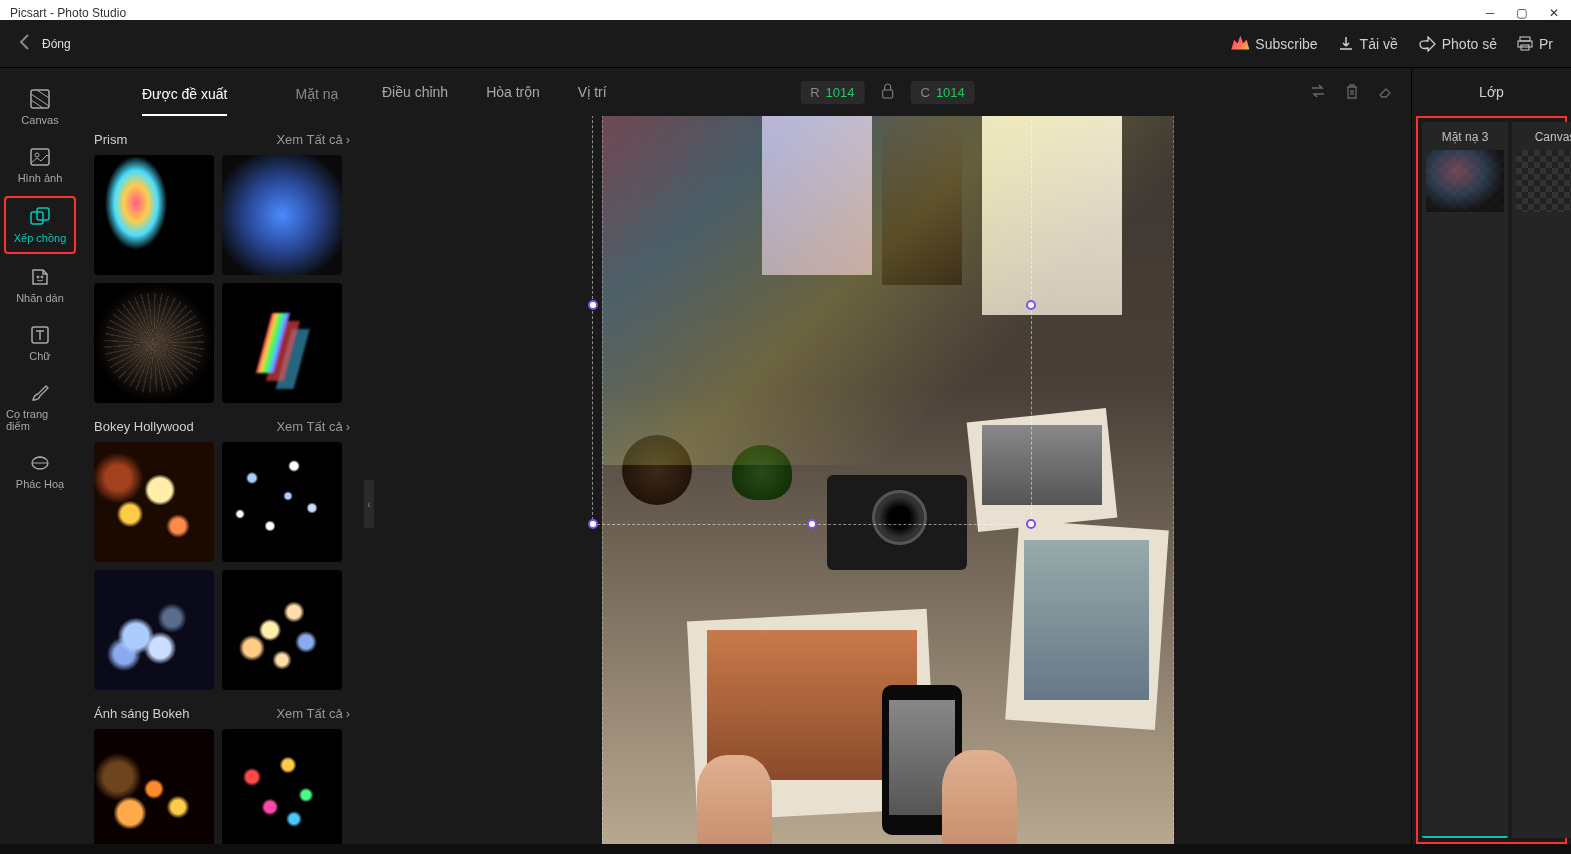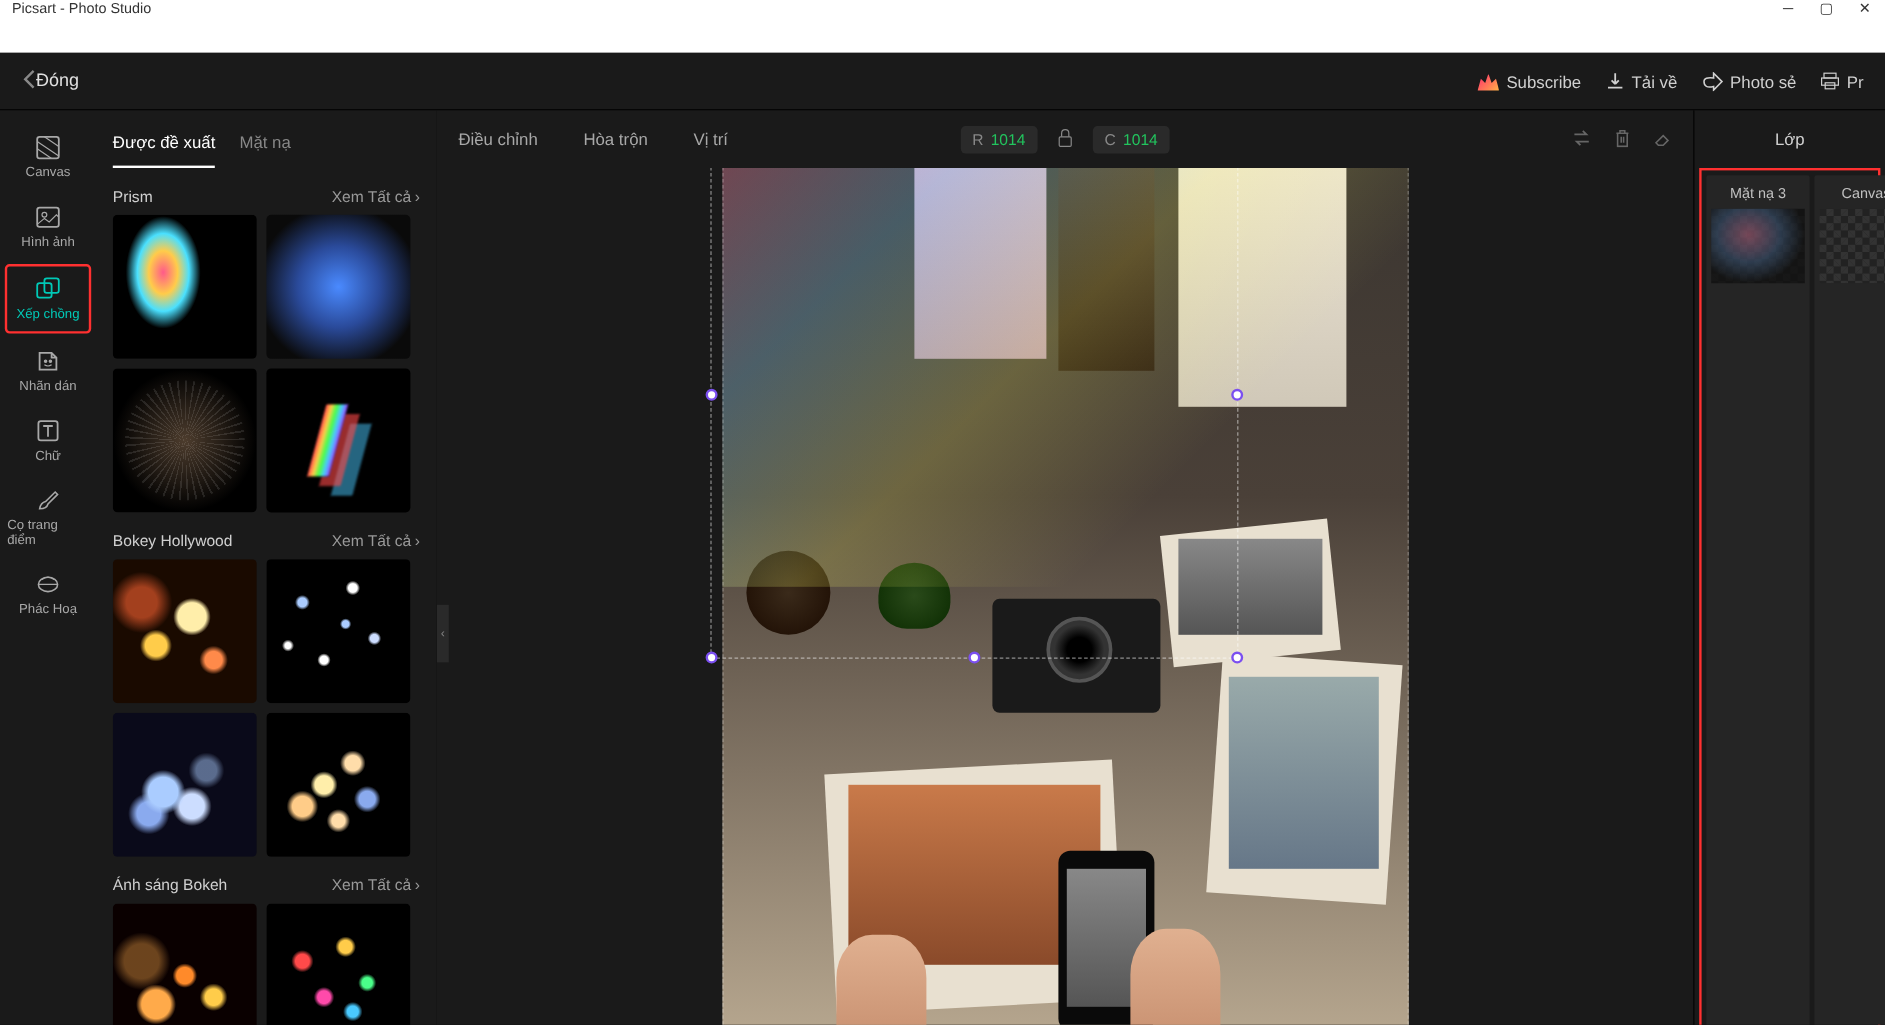--- a/index.html
+++ b/index.html
@@ -1,44 +1,44 @@
 <!DOCTYPE html>
 <html><head>
 <meta charset="utf-8">
 <style>
 * { margin: 0; padding: 0; box-sizing: border-box; font-family: -apple-system, BlinkMacSystemFont, 'Segoe UI', sans-serif; }
 body { background: #0f0f0f; color: #a8a8a8; overflow: hidden; width: 1571px; height: 854px; }
 
 
-.titlebar { height: 44px; background: #fff; color: #333; display: flex; align-items: flex-start; padding: 0 10px; font-size: 12px; justify-content: space-between; gap: 16px; }
+.titlebar { height: 20px; background: #fff; color: #333; display: flex; align-items: flex-end; padding: 0 10px; font-size: 12px; justify-content: space-between; gap: 16px; }
 .titlebar-right { display: flex; gap: 18px; align-items: center; }
 .win-btn { width: 14px; height: 14px; display: flex; align-items: center; justify-content: center; cursor: pointer; }
 
 
 .top-header { height: 48px; background: #1a1a1a; display: flex; align-items: center; justify-content: space-between; padding: 0 18px; border-bottom: 1px solid #000; }
-.header-left { display: flex; align-items: center; gap: 0; color: #e0e0e0; font-size: 15px; }
+.header-left { display: flex; align-items: center; gap: 12px; color: #e0e0e0; font-size: 12px; }
 .back-chev { color: #888; cursor: pointer; }
 .header-right { display: flex; align-items: center; gap: 20px; font-size: 14px; color: #d0d0d0; }
-.hdr-btn { display: flex; align-items: flex-end; gap: 6px; cursor: pointer; }
+.hdr-btn { display: flex; align-items: flex-start; gap: 6px; cursor: pointer; }
 .crown { width: 18px; height: 14px; background: linear-gradient(135deg,#ff2a6d,#ffb347); clip-path: polygon(0 100%,15% 30%,35% 55%,50% 0,65% 55%,85% 30%,100% 100%); }
 
 
 .main { display: flex; height: calc(100% - 78px); }
 
 
 .tool-rail { width: 80px; background: #1a1a1a; display: flex; flex-direction: column; align-items: center; padding-top: 12px; gap: 4px; }
 .tool-item { width: 72px; display: flex; flex-direction: column; align-items: center; gap: 4px; padding: 8px 2px; cursor: pointer; color: #a8a8a8; font-size: 11px; border-radius: 4px; }
 .tool-item.active { border: 2px solid #ff3030; color: #00c9b7; }
 .tool-icon { width: 22px; height: 22px; display: flex; align-items: center; justify-content: center; }
 .tool-icon svg { fill: currentColor; stroke: currentColor; }
 
 
 .overlay-panel { width: 284px; background: #1a1a1a; display: flex; flex-direction: column; overflow: hidden; }
 .panel-tabs { display: flex; padding: 0 14px; gap: 20px; height: 48px; align-items: flex-end; }
-.panel-tab { padding-bottom: 12px; font-size: 14px; color: #888; cursor: pointer; border-bottom: 2px solid transparent; }
+.panel-tab { padding-bottom: 12px; font-size: 14px; color: #888; cursor: pointer; border-bottom: 2px solid transparent; margin-left: 48px; }
 .panel-tab.active { color: #fff; border-bottom: 2px solid #fff; }
 .panel-scroll { flex: 1; overflow-y: auto; padding: 8px 14px; }
 .cat-head { display: flex; justify-content: space-between; padding: 8px 0; font-size: 13px; }
 .cat-title { color: #d0d0d0; }
 .see-all { color: #999; display: flex; align-items: center; gap: 3px; cursor: pointer; }
 .thumb-row { display: flex; gap: 8px; margin-bottom: 8px; }
 .thumb { width: 120px; height: 120px; background: #000; border-radius: 4px; cursor: pointer; overflow: hidden; }
 .panel-scroll::-webkit-scrollbar { width: 6px; }
 .panel-scroll::-webkit-scrollbar-thumb { background: #444; border-radius: 3px; }
 

